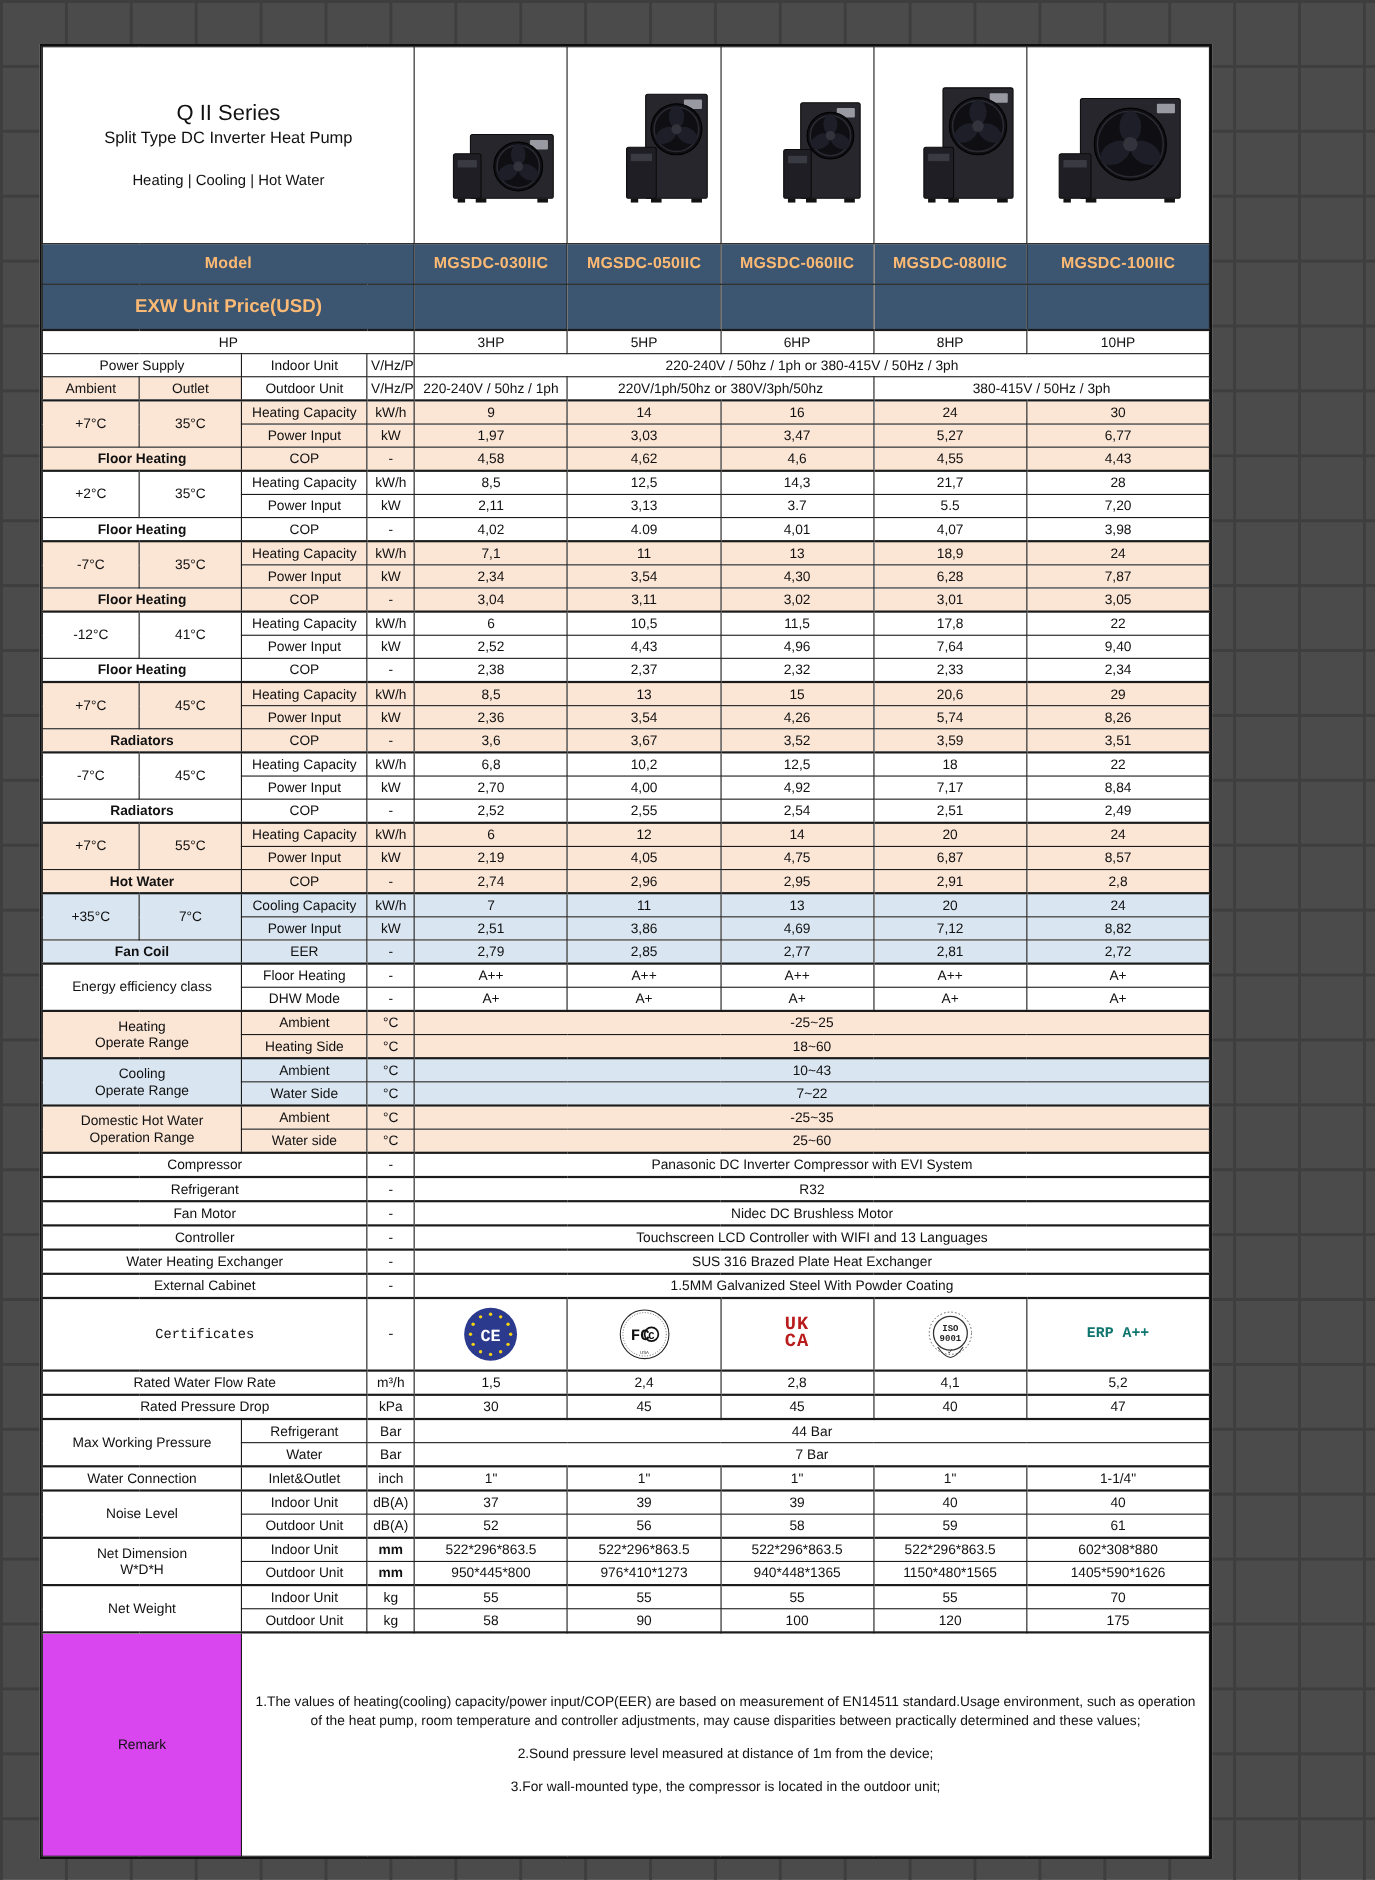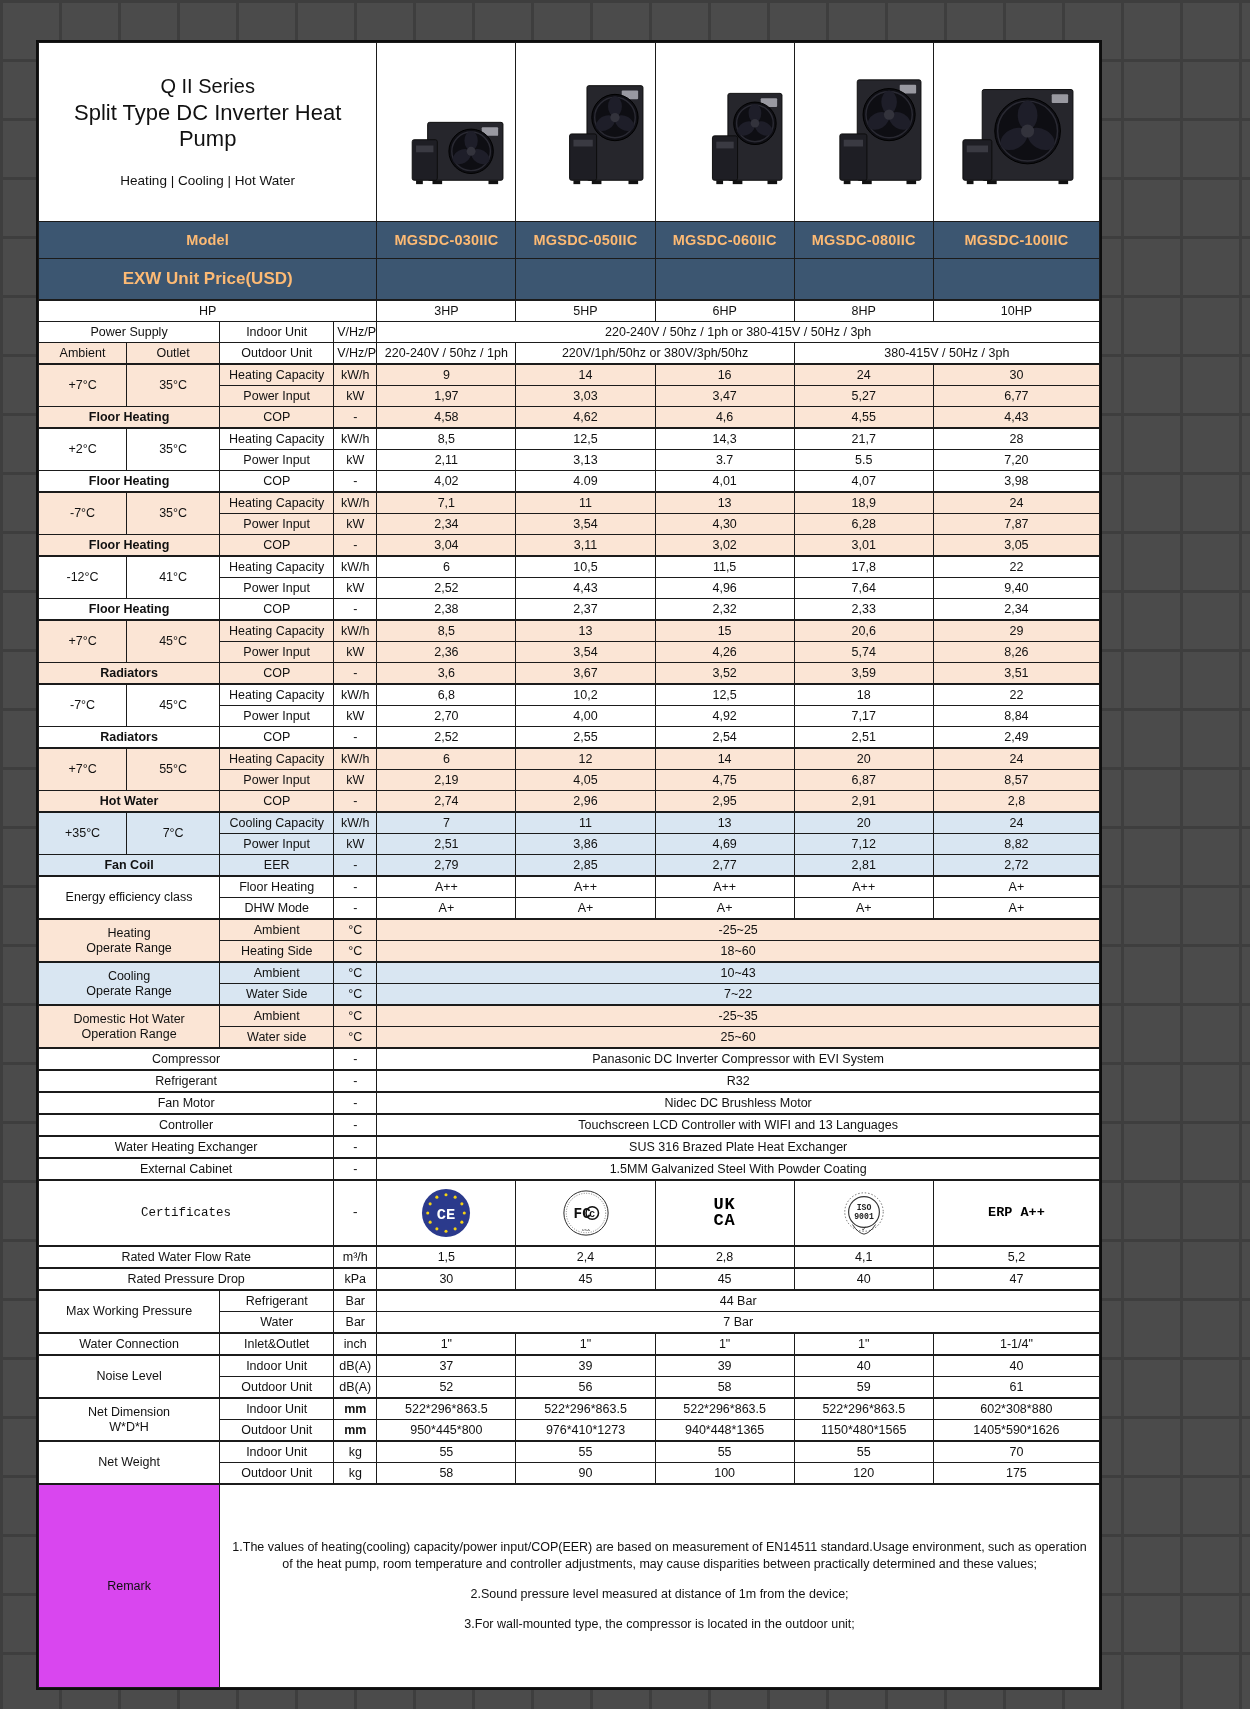--- a/index.html
+++ b/index.html
@@ -29,30 +29,30 @@
   tr.thick td{border-top-width:2px;}
   .navy{background:#3c5671;color:#fdba74;font-weight:bold;}
   .model{font-size:14.5px;letter-spacing:.2px;}
   .price{font-size:17px;}
   .peach{background:#fbe5d5;}
   .blue{background:#d9e6f2;}
   .bold{font-weight:bold;}
   .pre{white-space:pre-line;text-align:center;}
   .title-cell{padding:10px 6px;}
   .t-series{font-size:20px;font-weight:normal;margin-bottom:2px;}
-  .t-sub{font-size:22px;margin-bottom:22px;}
+  .t-sub{font-size:15px;margin-bottom:22px;}
   .t-feat{font-size:13.5px;font-weight:normal;}
   .img-cell{padding:2px;}
   .img-cell svg{display:block;margin:0 auto;}
   .remark-label{background:#d946ef;}
   .remark-body{text-align:center;vertical-align:middle;padding:26px 12px;font-size:12.5px;line-height:1.35;}
   .remark-body .rline{margin-bottom:13px;}
   .remark-body .rline:last-child{margin-bottom:0;}
-  .ukca{font-weight:800;font-size:17px;line-height:.95;letter-spacing:1px;color:#000000;}
-  .erp{font-weight:bold;font-size:13.5px;color:#000000;}
+  .ukca{font-weight:800;font-size:17px;line-height:.95;letter-spacing:1px;color:#b91c1c;}
+  .erp{font-weight:bold;font-size:13.5px;color:#0f766e;}
   .cert-wrap{display:flex;align-items:center;justify-content:center;height:60px;text-align:center;}
 </style>
 </head>
 <body>
 
 <div class="sheet">
   <table>
     <colgroup>
       <col style="width:88px">
         <col style="width:93px">

